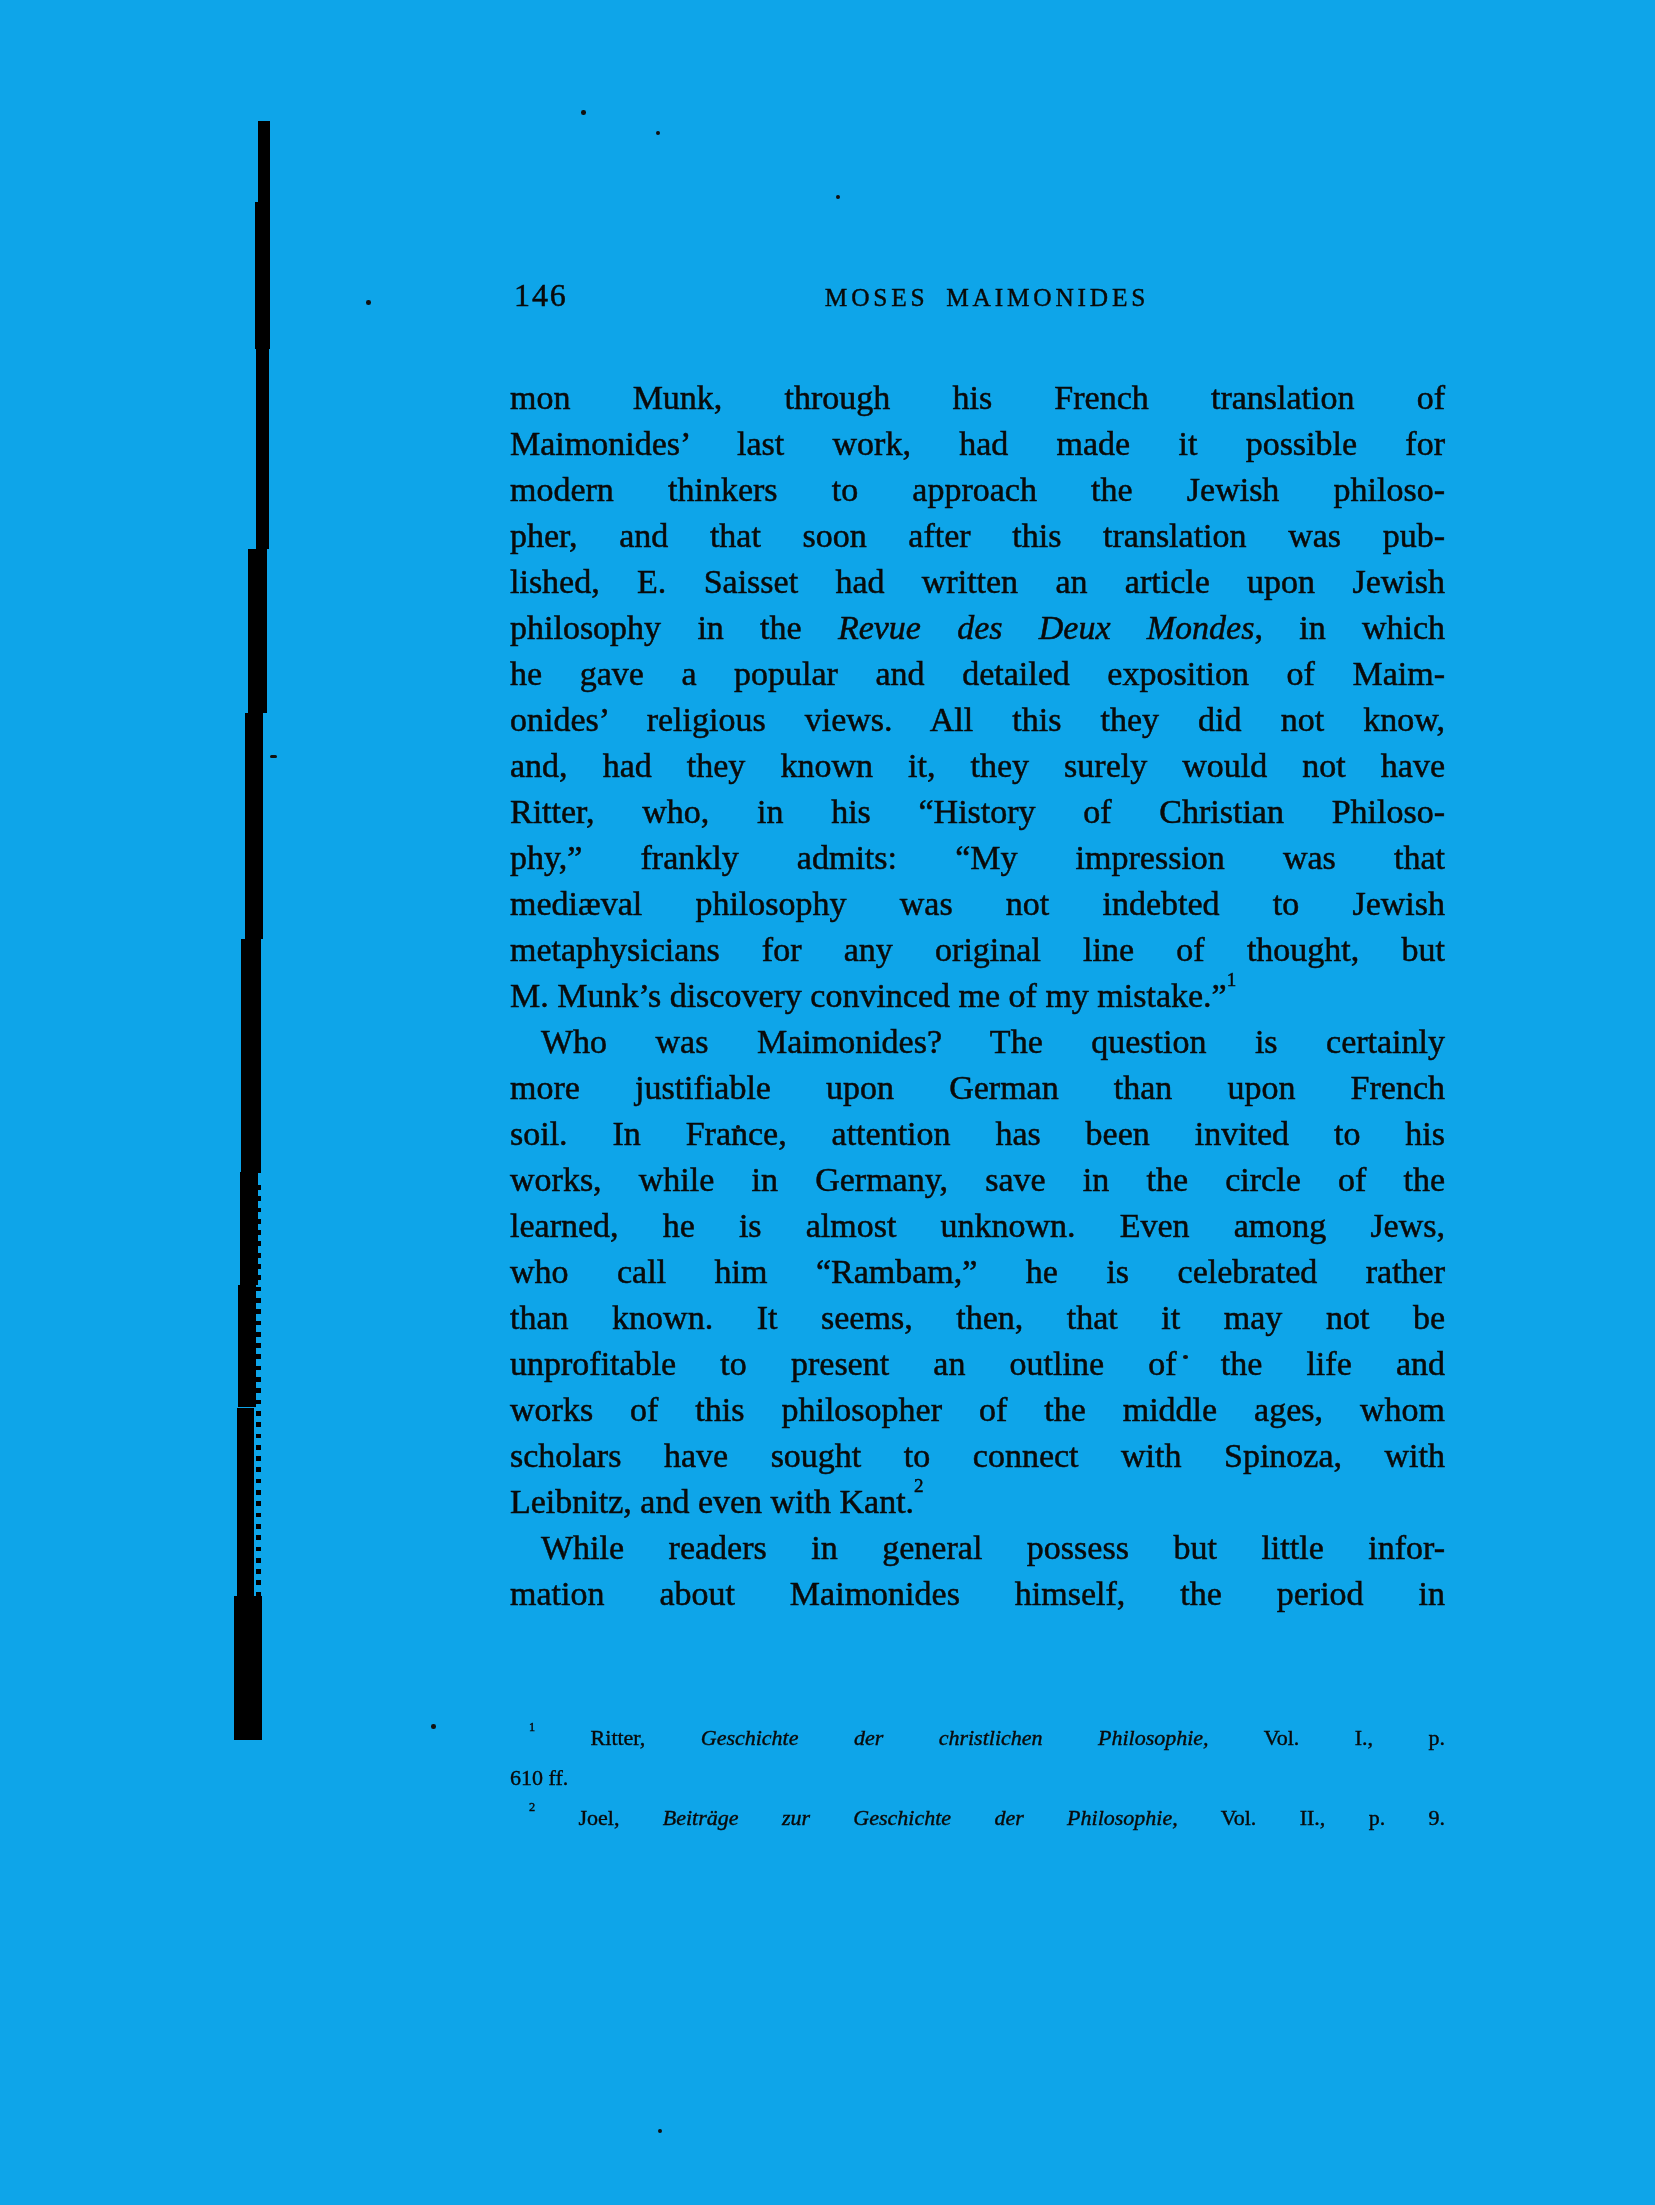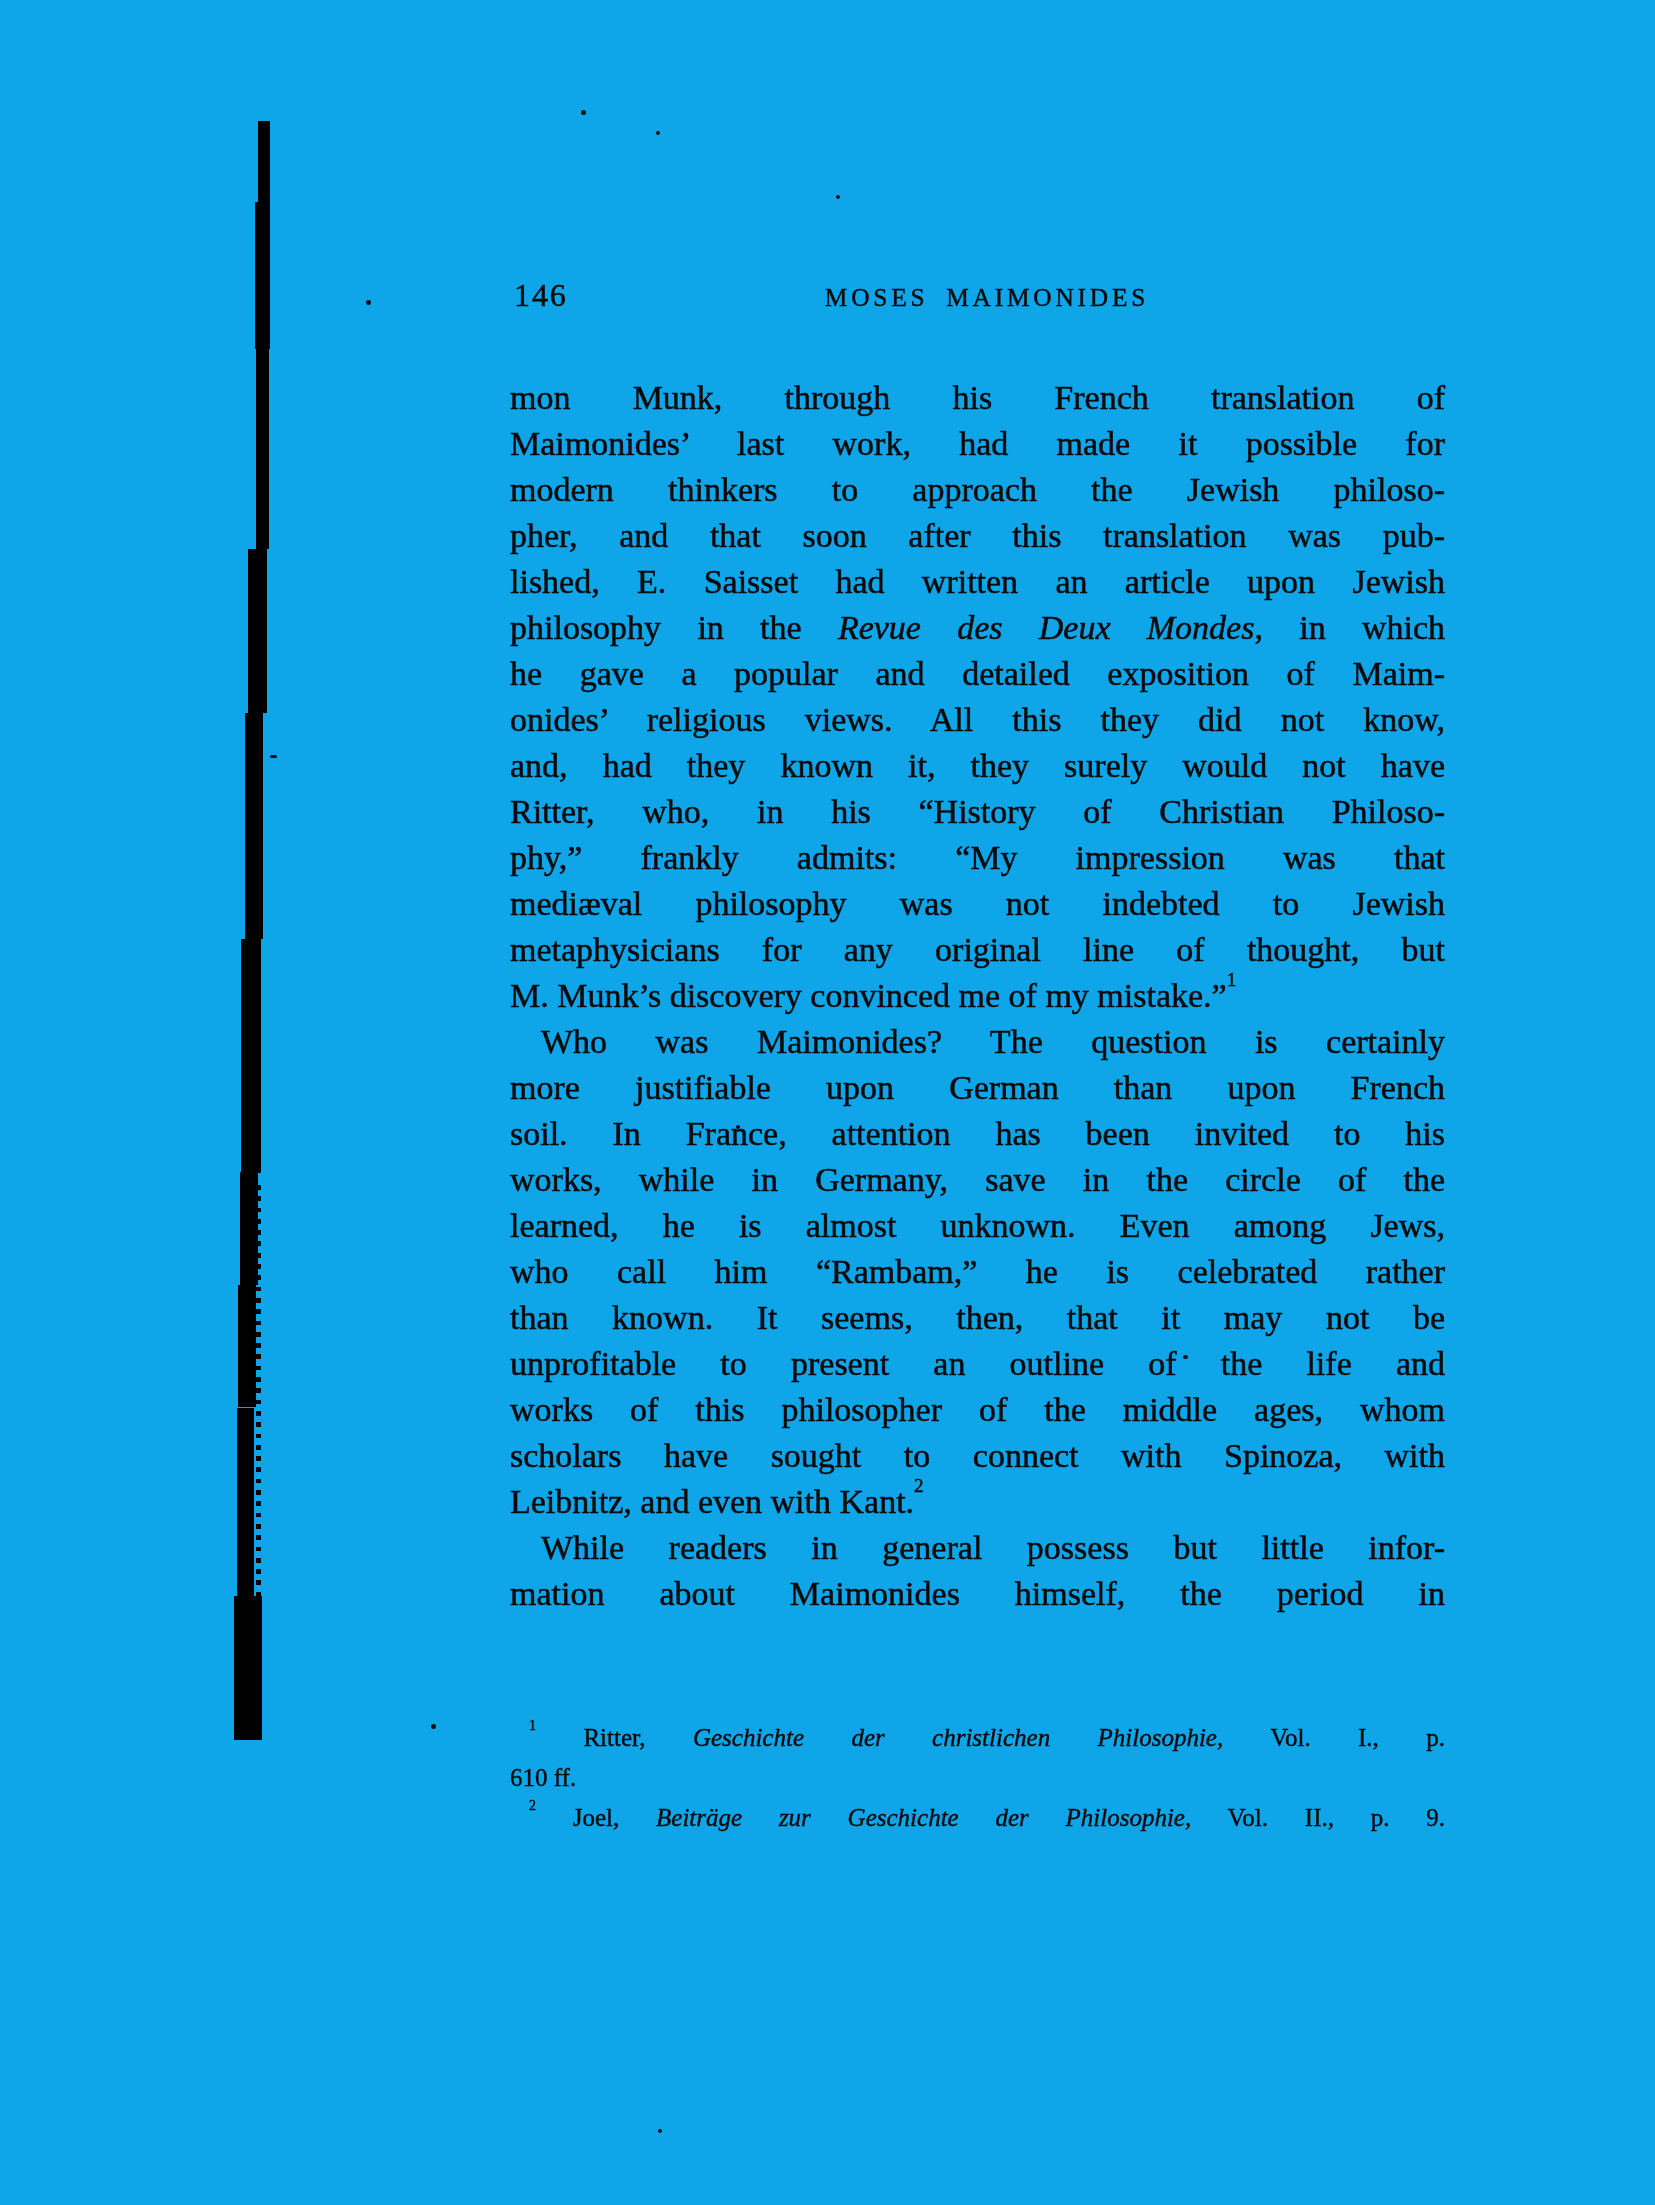--- a/index.html
+++ b/index.html
@@ -48,21 +48,21 @@
   .sup{
     font-size:0.56em;
     position:relative;
     top:-0.48em;
     line-height:0;
   }
   .footnotes{
     position:absolute;
     left:510px; top:1718px;
     width:935px;
-    font-size:25px;
+    font-size:22px;
     line-height:40px;
     -webkit-text-stroke:0.4px #0a0a0a;
   }
   .fl{ text-align:left; }
   .fl.just{ text-align:justify; text-align-last:justify; }
   .fl.fn-indent{ padding-left:19px; }
   .streak{ position:absolute; background:#000; }
   .streak-texture{
     position:absolute;
     background:repeating-linear-gradient(to bottom,#000 0 4.7px,transparent 4.7px 11.3px);

